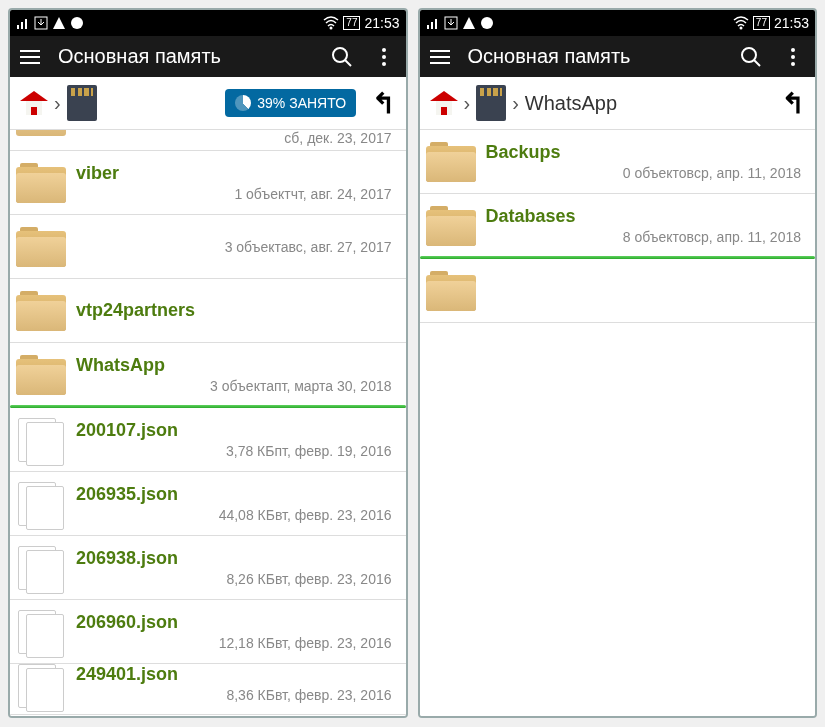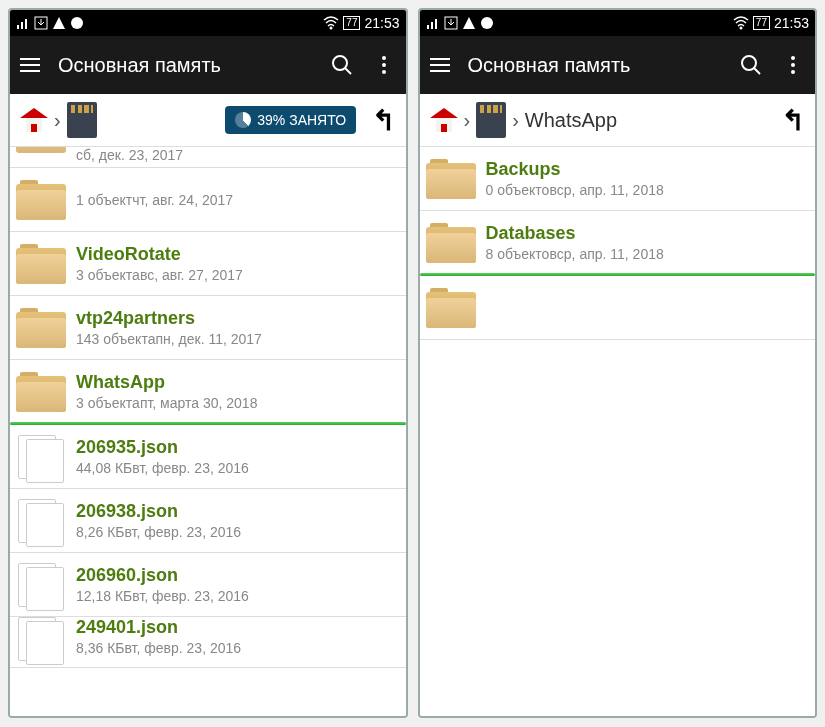--- a/index.html
+++ b/index.html
@@ -43,21 +43,21 @@
 .battery-box {
   border: 1px solid #fff;
   padding: 0 2px;
   font-size: 10px;
   height: 12px;
   line-height: 12px;
 }
 .action-bar {
   background: #1a1a1a;
   color: #fff;
-  height: 58px;
+  height: 41px;
   display: flex;
   align-items: center;
   padding: 0 10px;
   gap: 18px;
 }
 .title {
   flex: 1;
   font-size: 20px;
 }
 .icon {
@@ -141,21 +141,21 @@
   left: 4px;
   right: 4px;
   height: 8px;
   background: linear-gradient(90deg, #c9a24a 0 20%, #3a4250 20% 30%, #c9a24a 30% 50%, #3a4250 50% 60%, #c9a24a 60% 80%, #3a4250 80% 90%, #c9a24a 90%);
 }
 .chevron {
   font-size: 20px;
   color: #555;
 }
 .storage-badge {
-  background: #0c4a6e;
+  background: #0369a1;
   color: #fff;
   padding: 6px 10px;
   border-radius: 4px;
   font-size: 14px;
   display: flex;
   align-items: center;
   gap: 6px;
   margin-left: auto;
 }
 .pie {
@@ -249,21 +249,21 @@
   flex-direction: column;
   gap: 2px;
 }
 .file-name {
   font-size: 18px;
   font-weight: bold;
   color: #4d7c0f;
 }
 .file-meta {
   display: flex;
-  justify-content: flex-start;
+  justify-content: flex-end;
   font-size: 14px;
   color: #888;
 }
 .green-underline {
   height: 3px;
   background: linear-gradient(#5fd35f, #2aa82a);
   margin: -2px 0px 0;
   border-radius: 2px;
 }
 .svgicon { fill: #fff; }
@@ -348,69 +348,78 @@
         </div>
     </div>
 
     <div class="file-item">
       <div class="folder-icon">
           <div class="folder-tab"></div>
           <div class="folder-back"></div>
           <div class="folder-front"></div>
         </div>
       <div class="file-info">
+          <div class="file-name">viber</div>
           <div class="file-meta">
             <span>1 объект</span>
             <span>чт, авг. 24, 2017</span>
           </div>
         </div>
     </div>
     <div class="file-item">
       <div class="folder-icon">
           <div class="folder-tab"></div>
           <div class="folder-back"></div>
           <div class="folder-front"></div>
         </div>
       <div class="file-info">
-          <div class="file-name">VideoRotate</div>
           <div class="file-meta">
             <span>3 объекта</span>
             <span>вс, авг. 27, 2017</span>
           </div>
         </div>
     </div>
     <div class="file-item">
       <div class="folder-icon">
           <div class="folder-tab"></div>
           <div class="folder-back"></div>
           <div class="folder-front"></div>
         </div>
       <div class="file-info">
           <div class="file-name">vtp24partners</div>
-          <div class="file-meta">
-            <span>143 объекта</span>
-            <span>пн, дек. 11, 2017</span>
-          </div>
         </div>
     </div>
     <div class="file-item">
       <div class="folder-icon">
           <div class="folder-tab"></div>
           <div class="folder-back"></div>
           <div class="folder-front"></div>
         </div>
       <div class="file-info">
           <div class="file-name">WhatsApp</div>
           <div class="file-meta">
             <span>3 объекта</span>
             <span>пт, марта 30, 2018</span>
           </div>
         </div>
     </div>
     <div class="green-underline"></div>
+    <div class="file-item">
+      <div class="file-icon">
+          <div class="page p1"></div>
+          <div class="page p2"></div>
+        </div>
+      <div class="file-info">
+          <div class="file-name">200107.json</div>
+          <div class="file-meta">
+            <span>3,78 КБ</span>
+            <span>пт, февр. 19, 2016</span>
+          </div>
+        </div>
+    </div>
     <div class="file-item">
       <div class="file-icon">
           <div class="page p1"></div>
           <div class="page p2"></div>
         </div>
       <div class="file-info">
           <div class="file-name">206935.json</div>
           <div class="file-meta">
             <span>44,08 КБ</span>
             <span>вт, февр. 23, 2016</span>

